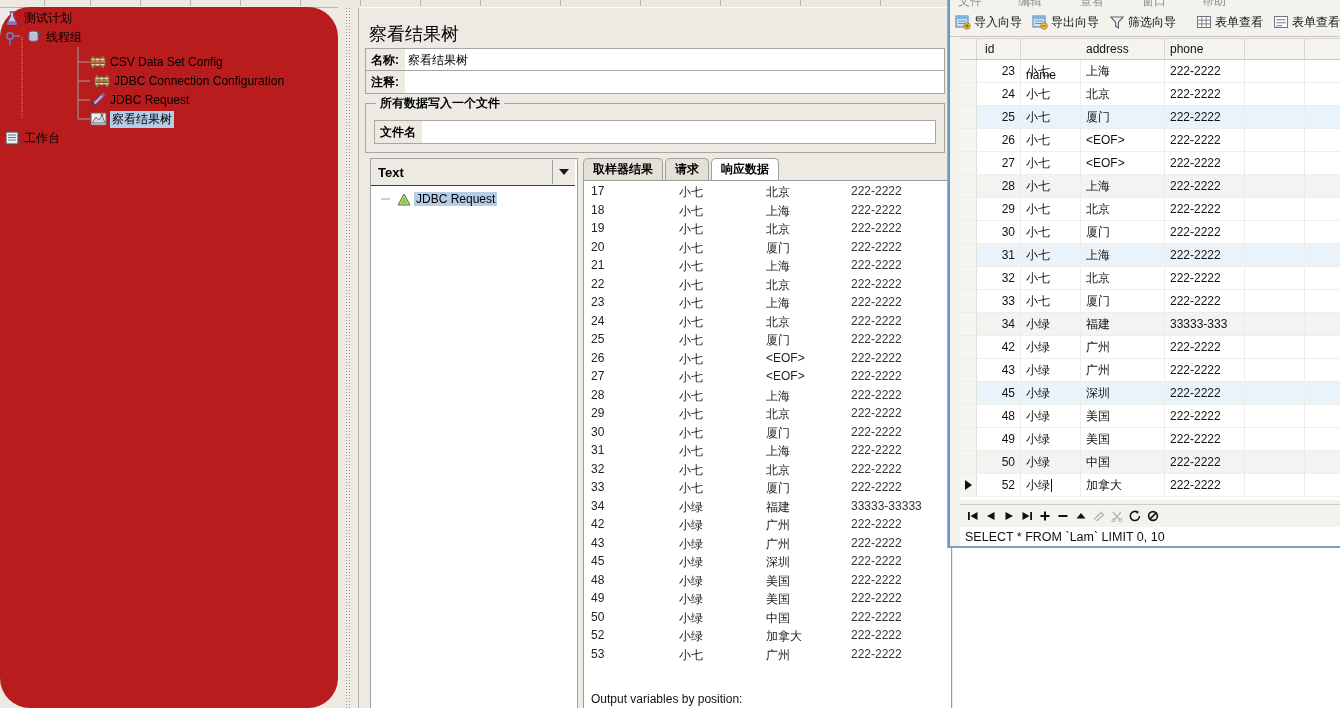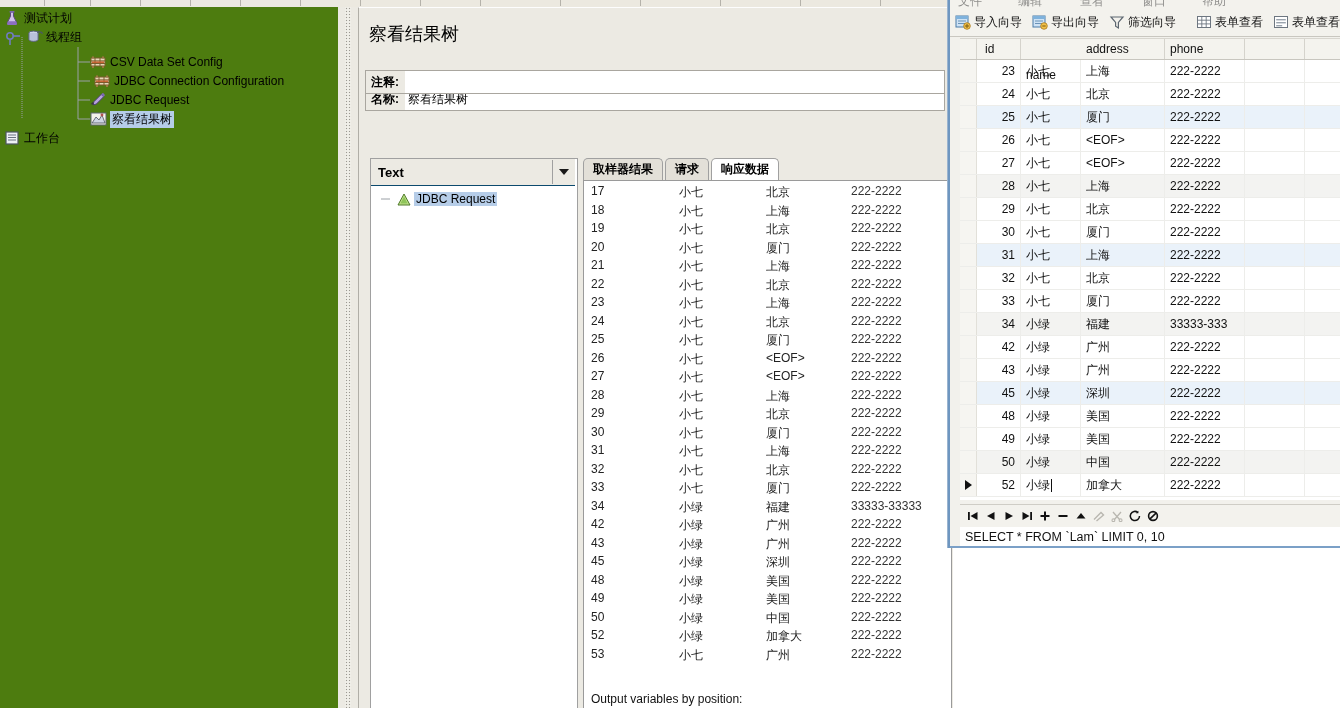--- a/index.html
+++ b/index.html
@@ -21,21 +21,22 @@
     position: absolute; left: 0; top: 0; width: 952px; height: 7px;
     background: #ece9e0; border-bottom: 1px solid #b8b5ad;
   }
   .jm-topstrip .seg {
     position: absolute; top: 0; height: 6px; width: 1px; background: #b5b2aa;
   }
 
   
   #tree-panel {
     position: absolute; left: 0; top: 7px; width: 338px; height: 701px;
-    background: #4d7c0f;
+    background: #b91c1c;
+    border-radius: 30px;
   }
   .tree-row {
     position: absolute; height: 18px; display: flex; align-items: center;
     font-size: 12px; color: #000; white-space: nowrap;
   }
   .tree-label { margin-left: 4px; }
   .tree-label.sel {
     background: #b6cde8; padding: 0 2px;
   }
   .tree-icon { width: 16px; height: 16px; position: relative; flex: 0 0 16px; }
@@ -330,30 +331,37 @@
     </div>
 
     <div id="splitter">
       <div class="dots"></div>
     </div>
 
     <div id="cfg-panel">
 
       <div class="cfg-title">察看结果树</div>
 
-      <div class="field-row" style="top:40px; width:578px;margin-top:39px;">
+      <div class="field-row" style="top:40px; width:578px;">
         <span class="field-lab">名称:</span>
         <input class="field-inp" value="察看结果树" style="">
       </div>
 
       <div class="field-row" style="top:62px; width:578px;">
         <span class="field-lab">注释:</span>
         <input class="field-inp" value="" style="">
       </div>
 
+      <div class="group-box" style="top:95px; width:578px; height:48px;">
+        <span class="group-legend">所有数据写入一个文件</span>
+        <div class="field-row" style="left:8px; top:16px; width:560px; border:1px solid #a9a69f;">
+          <span class="field-lab">文件名</span>
+          <input class="field-inp" value="" style="">
+        </div>
+      </div>
     </div>
 
     <div class="res-left">
       <div class="combo">
         <span class="txt">Text</span>
         <span class="arrowbox">
             <span class="tri-down"></span>
           </span>
       </div>
       <div class="res-item">

